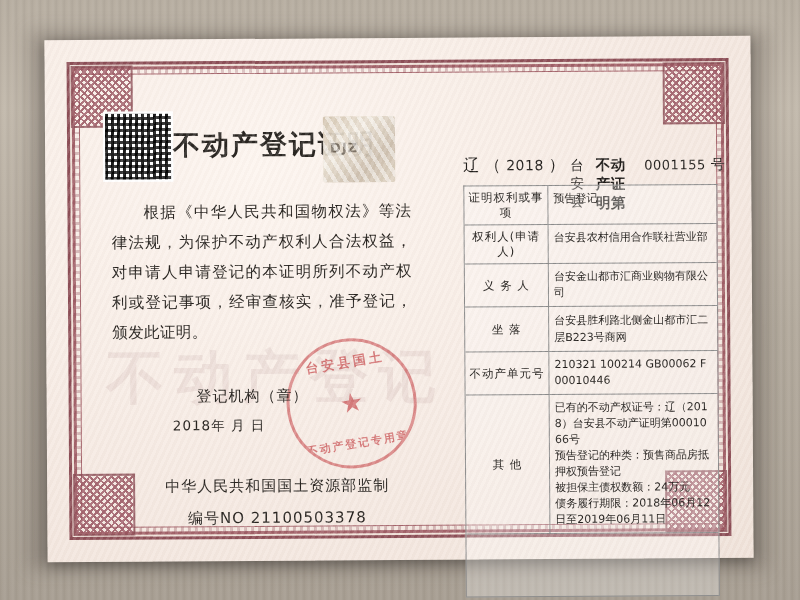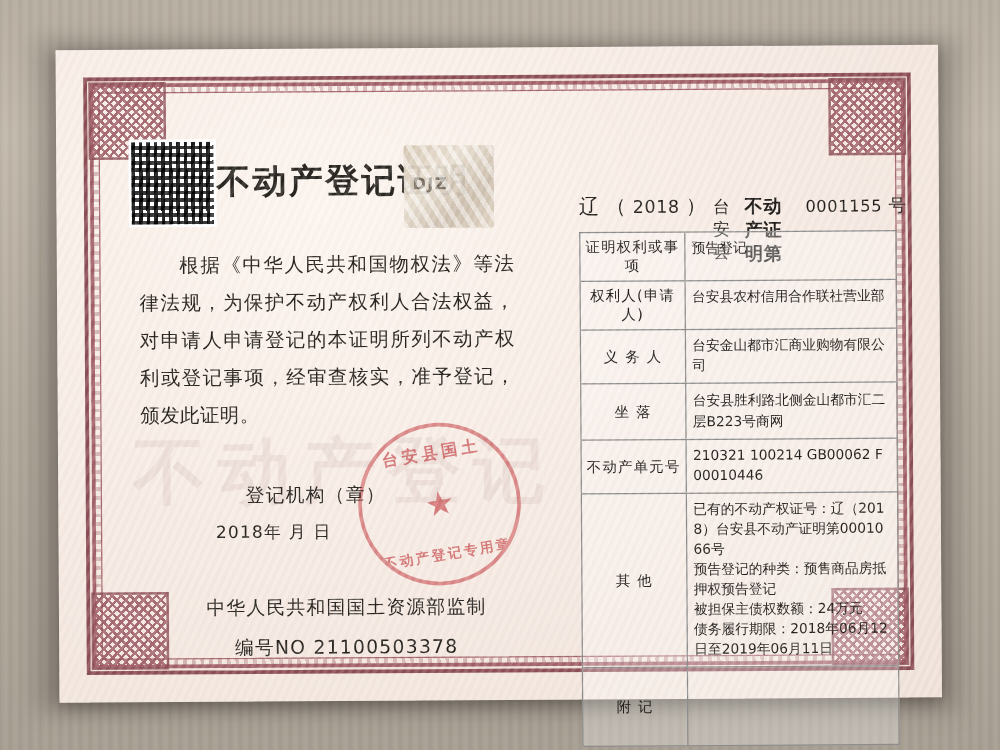--- a/index.html
+++ b/index.html
@@ -392,18 +392,17 @@
         <div class="tvalue">210321 100214 GB00062 F00010446</div>
       </div>
       <div class="trow other">
         <div class="tlabel">其 他</div>
         <div class="tvalue" style="white-space: pre-line;">已有的不动产权证号：辽（2018）台安县不动产证明第0001066号
 预告登记的种类：预售商品房抵押权预告登记
 被担保主债权数额：24万元
 债务履行期限：2018年06月12日至2019年06月11日</div>
       </div>
       <div class="trow appendix">
-        <div class="tlabel">附 记</div>
         <div class="tvalue"></div>
       </div>
     </div>
   </div>
 </div>
 
 </body></html>

